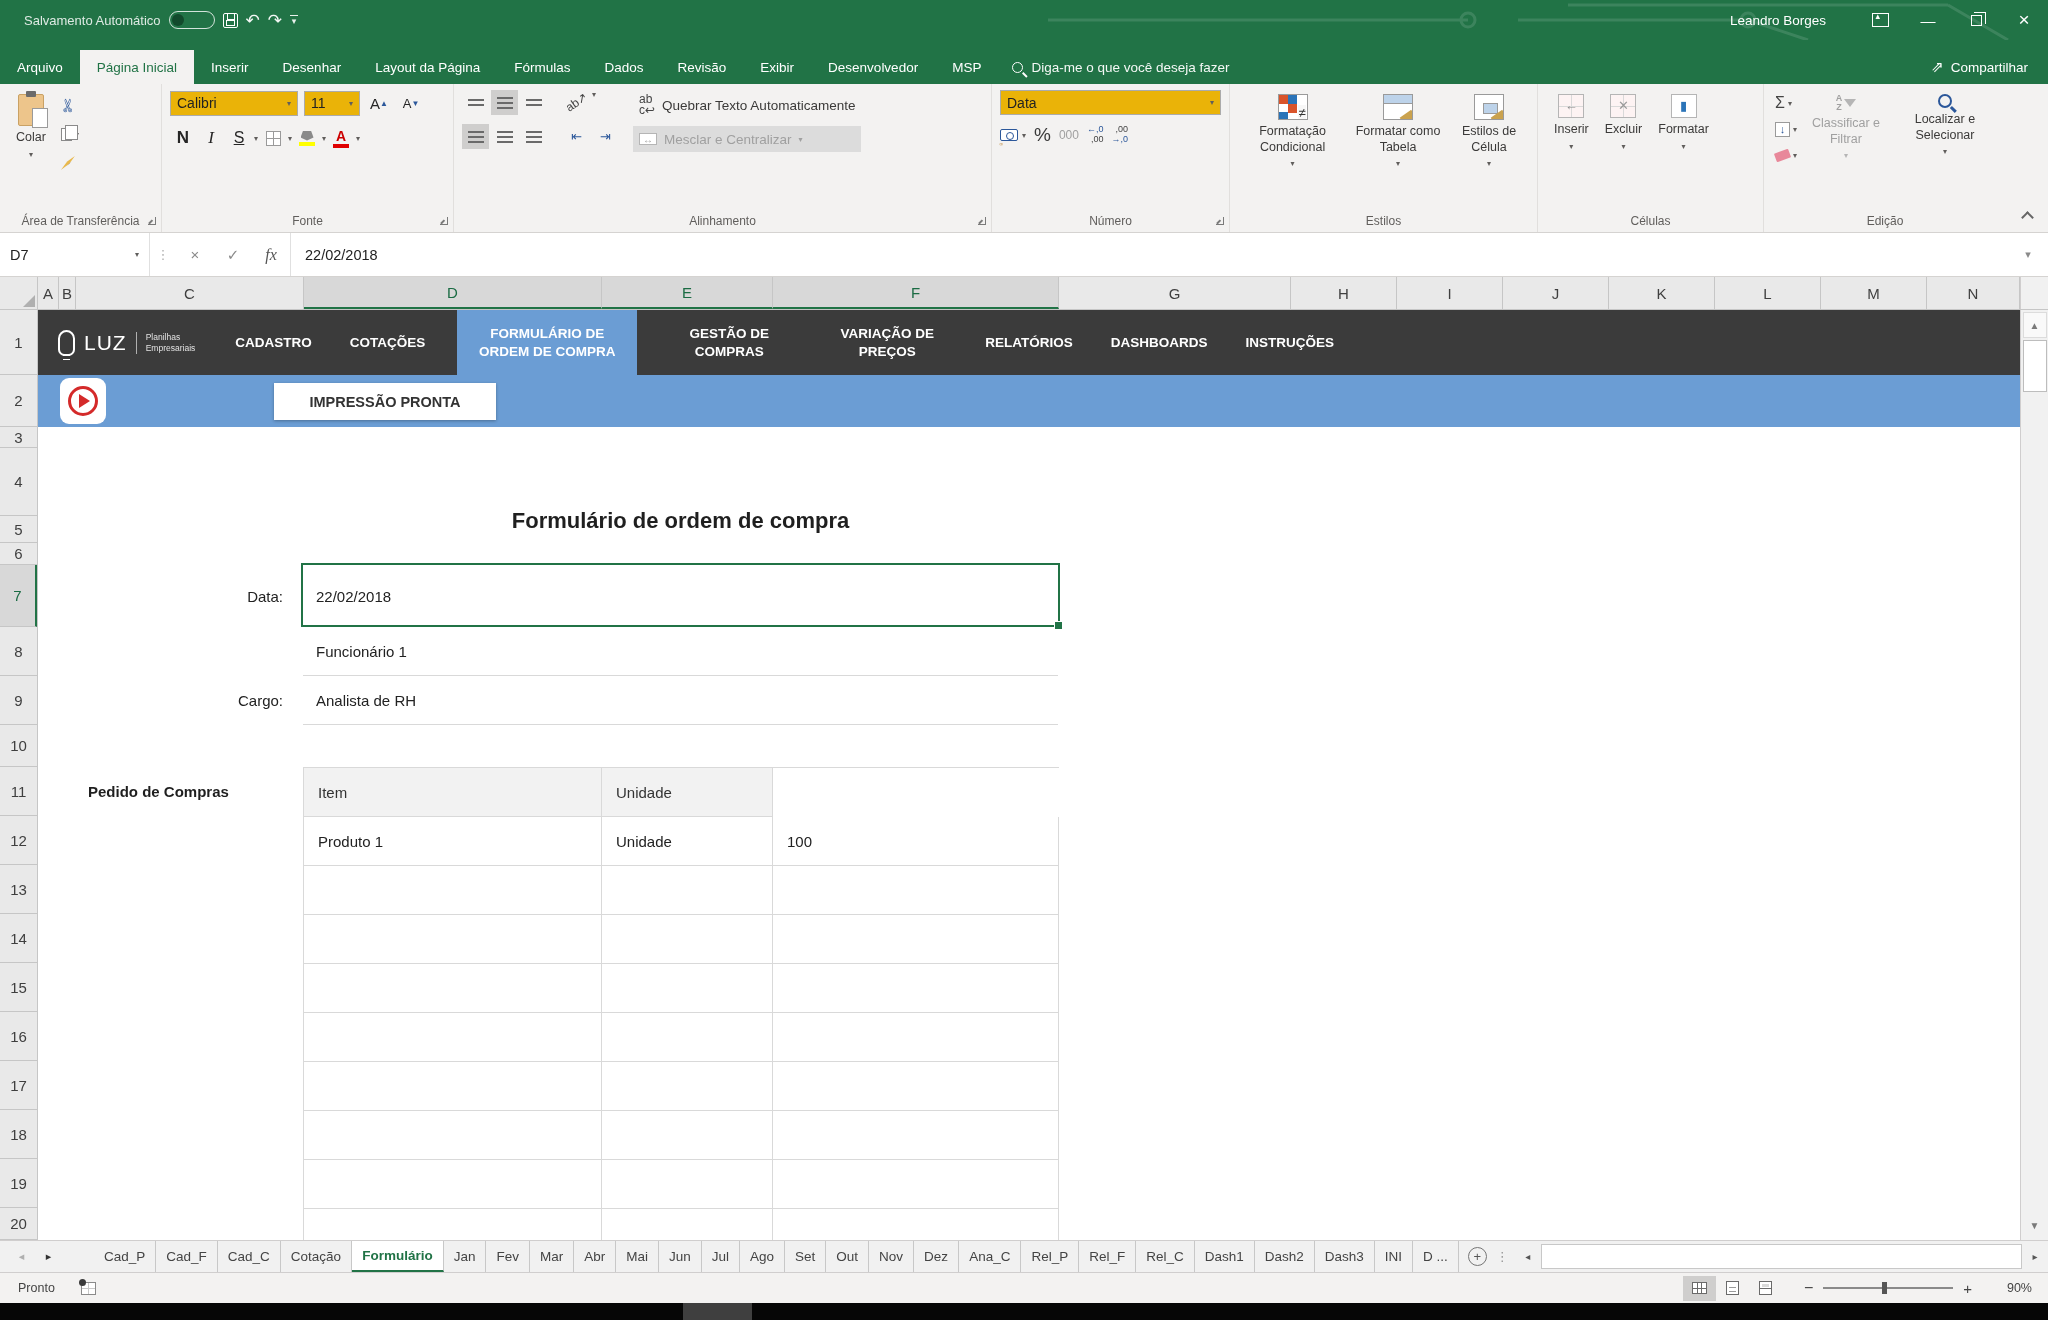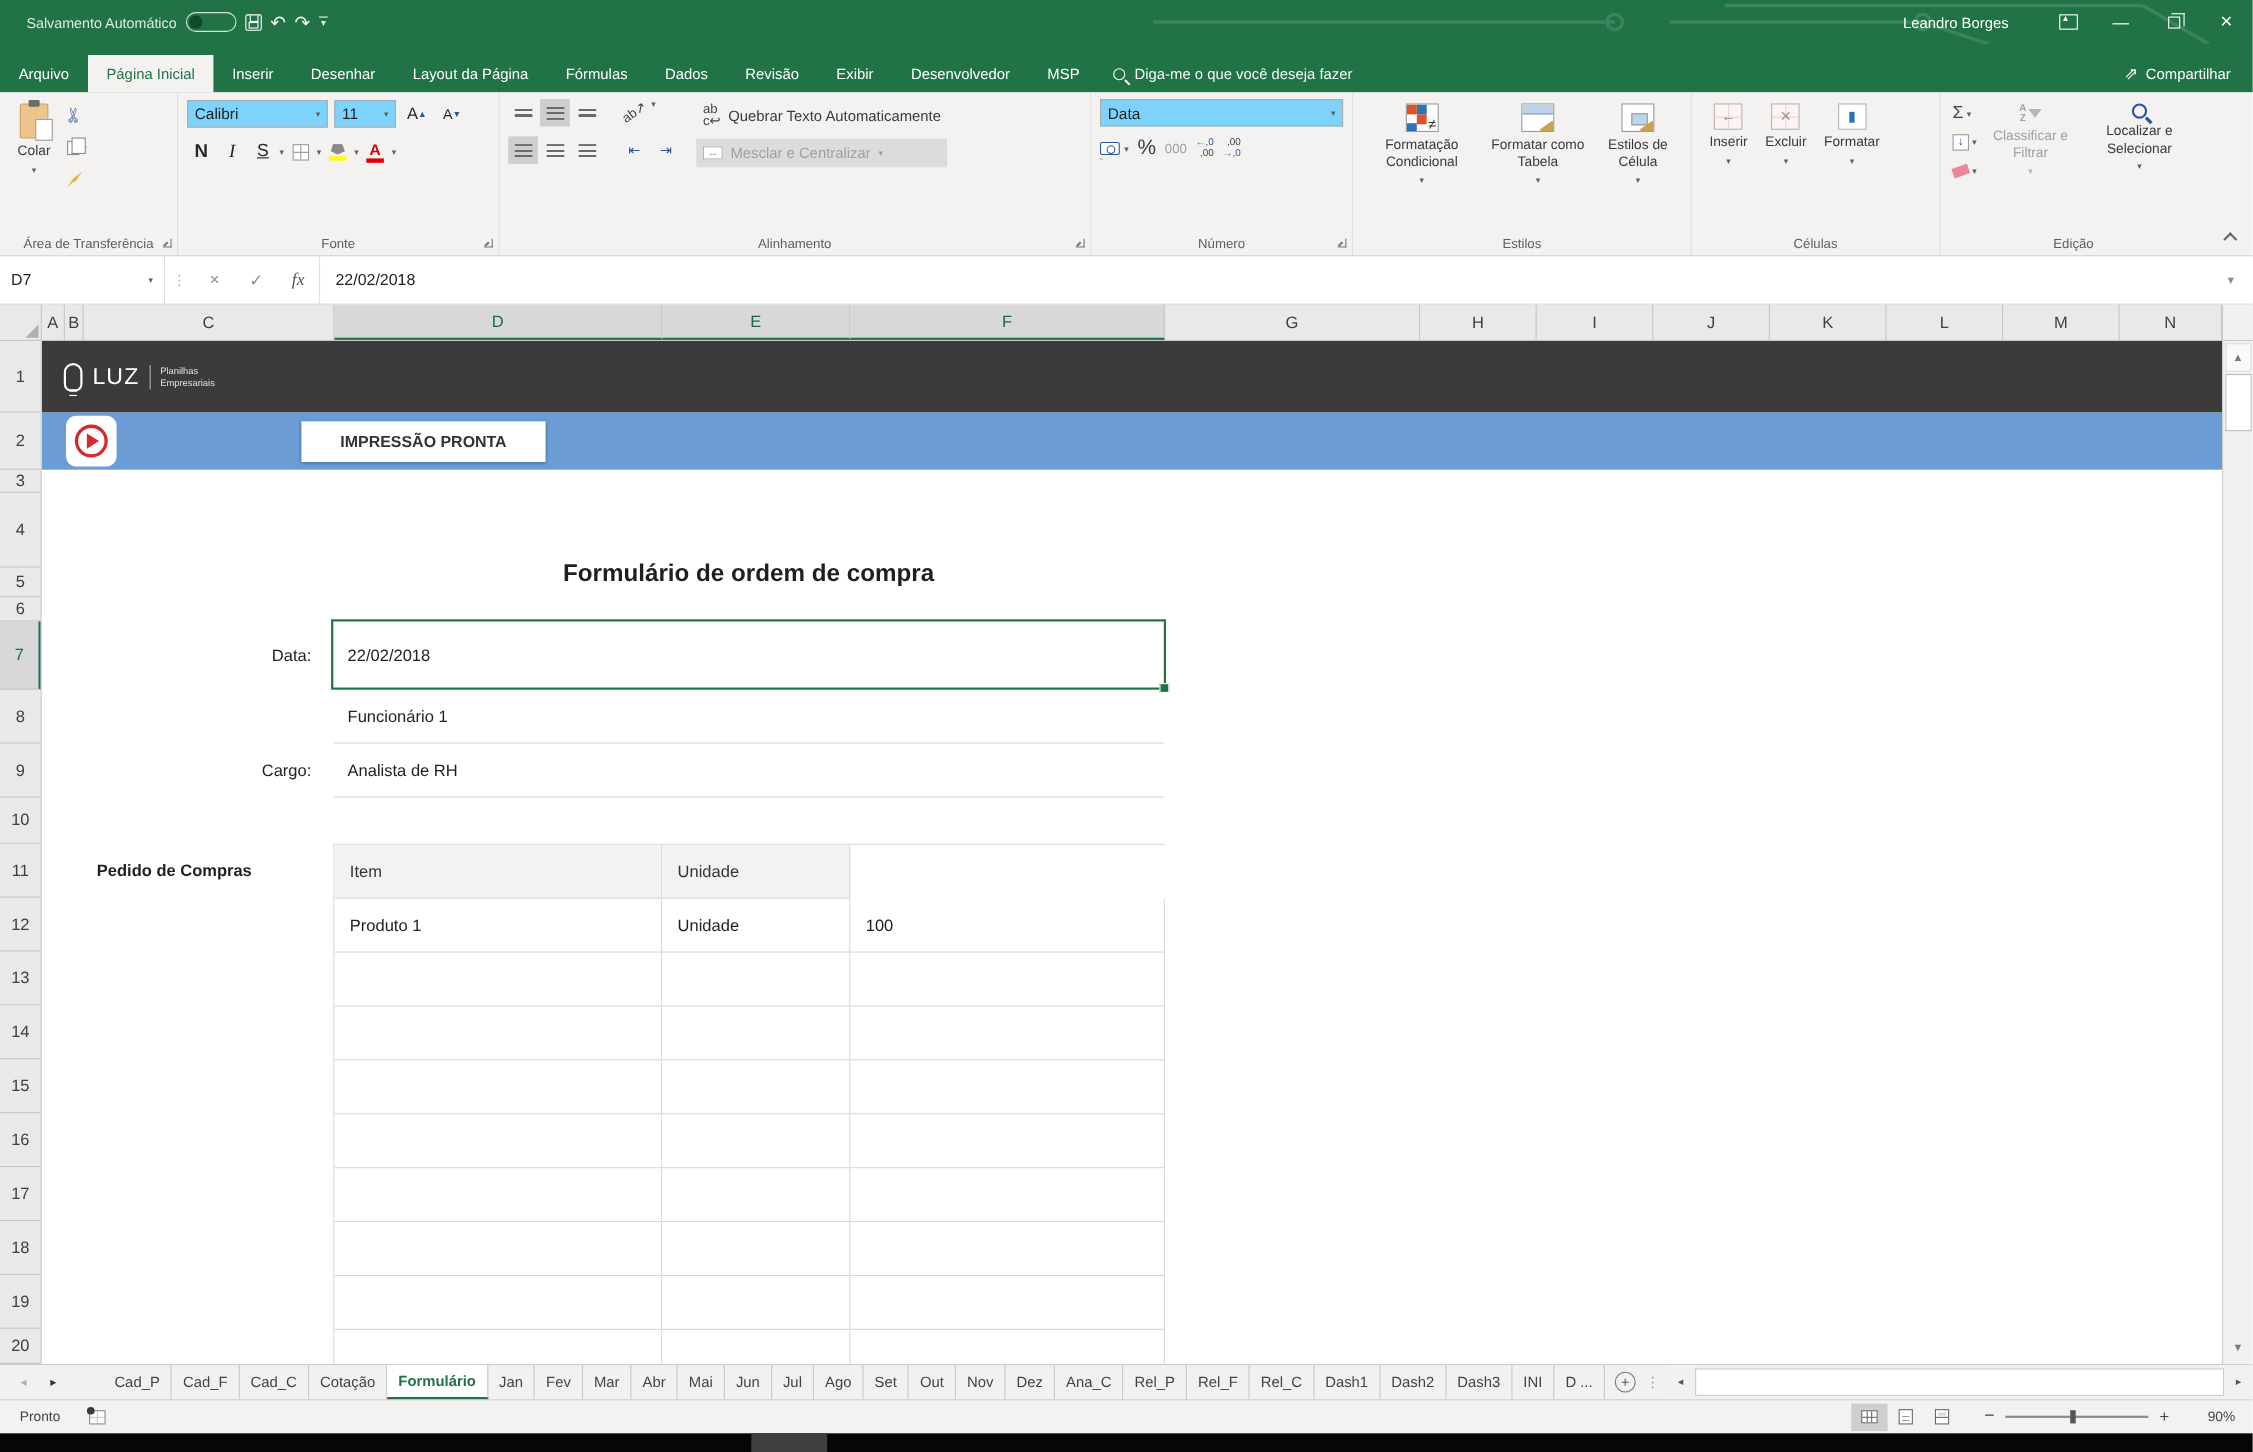--- a/index.html
+++ b/index.html
@@ -53,21 +53,21 @@
   .clipboard-ico { width:26px; height:32px; background:#edc58b; border:1px solid #c9a164; border-radius:2px; position:relative; }
   .clipboard-ico:before { content:""; position:absolute; top:-4px; left:7px; width:10px; height:6px; background:#6b6b6b; border-radius:1px; }
   .clipboard-ico:after { content:""; position:absolute; right:-5px; bottom:-3px; width:14px; height:18px; background:#fff; border:1px solid #9a9a9a; }
   .smallcol { display:flex; flex-direction:column; justify-content:flex-start; gap:7px; padding:4px 4px; }
   .sbtn { display:flex; align-items:center; gap:3px; height:22px; padding:0 3px; color:#444; }
   .scissors { font-size:17px; color:#2b579a; transform:rotate(-90deg); display:inline-block; }
   .copy-ico { width:11px; height:13px; border:1px solid #8a8a8a; background:#fff; position:relative; }
   .copy-ico:before { content:""; position:absolute; left:3px; top:-4px; width:11px; height:13px; border:1px solid #8a8a8a; background:#fff; }
   .brush-ico { width:14px; height:14px; background:linear-gradient(135deg,#e8b84b 0 55%,#8a6a30 55%); clip-path:polygon(0 100%,45% 40%,100% 0,60% 55%); }
   
-  .combo { background:#7dd3fc; border:1px solid #ababab; height:25px; display:flex; align-items:center; padding:0 6px; font-size:14px; color:#222; }
+  .combo { background:#eab308; border:1px solid #ababab; height:25px; display:flex; align-items:center; padding:0 6px; font-size:14px; color:#222; }
   .combo .cv { flex:1; }
   .combo .caret { margin-left:6px; }
   .fontrow { display:flex; gap:6px; align-items:center; }
   .fmtrow { display:flex; gap:2px; align-items:center; margin-top:9px; }
   .fmtbtn { min-width:26px; height:26px; display:flex; align-items:center; justify-content:center; color:#262626; }
   .b { font-weight:bold; font-size:17px; }
   .i { font-style:italic; font-family:"Liberation Serif","DejaVu Serif",serif; font-size:17px; }
   .u { text-decoration:underline; font-size:16px; }
   .colorbar { display:flex; flex-direction:column; align-items:center; line-height:1; }
   .colorbar .bar { width:16px; height:4px; margin-top:1px; }
@@ -562,20 +562,31 @@
 
     <div class="wbnav">
       <div class="brand">
         <span class="bulb"></span>
         <span class="brand-name">LUZ</span>
         <span class="brand-div"></span>
         <span class="brand-sub">
           <span>Planilhas</span><br><span>Empresariais</span>
         </span>
       </div>
+      <div class="navitems">
+
+      <div class="navitem">CADASTRO</div>
+          <div class="navitem">COTAÇÕES</div>
+          <div class="navitem on">FORMULÁRIO DE ORDEM DE COMPRA</div>
+          <div class="navitem">GESTÃO DE COMPRAS</div>
+          <div class="navitem">VARIAÇÃO DE PREÇOS</div>
+          <div class="navitem">RELATÓRIOS</div>
+          <div class="navitem">DASHBOARDS</div>
+          <div class="navitem">INSTRUÇÕES</div>
+        </div>
     </div>
 
     <div class="bluebar">
       <div class="playbtn">
         <span class="playcirc">
             <span class="playtri"></span>
           </span>
       </div>
       <div class="printbtn">IMPRESSÃO PRONTA</div>
     </div>

